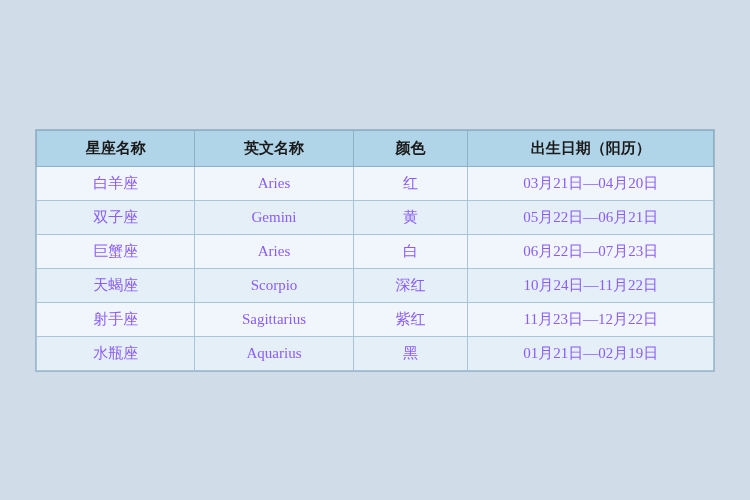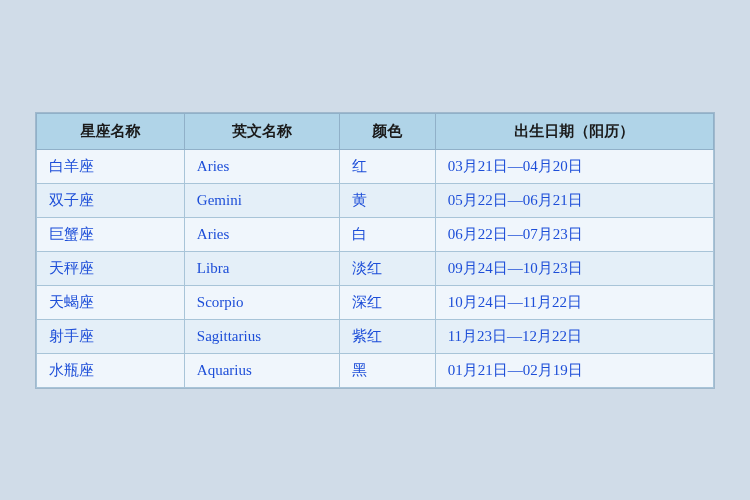--- a/index.html
+++ b/index.html
@@ -28,41 +28,41 @@
       width: 100%;
       border-collapse: collapse;
     }
 
     thead tr {
       background-color: #b0d4e8;
     }
 
     thead th {
       border: 1px solid #90b0c8;
-      padding: 8px 12px;
+      padding: 8px 24px;
       text-align: center;
       font-size: 15px;
       font-weight: bold;
       color: #1a1a1a;
     }
 
     tbody tr {
       background-color: #f0f6fc;
     }
 
     tbody tr:nth-child(even) {
       background-color: #e4eff8;
     }
 
     tbody td {
       border: 1px solid #a8c4d8;
       padding: 7px 12px;
-      text-align: left;
+      text-align: center;
       font-size: 15px;
-      color: #1d4ed8;
+      color: #8b5cf6;
     }
 
     tbody td:first-child {
       font-weight: normal;
     }
 
     tbody td:nth-child(2) {
       font-style: normal;
       margin-left: 28px;
     }
@@ -93,26 +93,20 @@
           <td>黄</td>
           <td>05月22日—06月21日</td>
         </tr>
         <tr>
           <td>巨蟹座</td>
           <td>Aries</td>
           <td>白</td>
           <td>06月22日—07月23日</td>
         </tr>
         <tr>
-          <td>天秤座</td>
-          <td>Libra</td>
-          <td>淡红</td>
-          <td>09月24日—10月23日</td>
-        </tr>
-        <tr>
           <td>天蝎座</td>
           <td>Scorpio</td>
           <td>深红</td>
           <td>10月24日—11月22日</td>
         </tr>
         <tr>
           <td>射手座</td>
           <td>Sagittarius</td>
           <td>紫红</td>
           <td>11月23日—12月22日</td>

